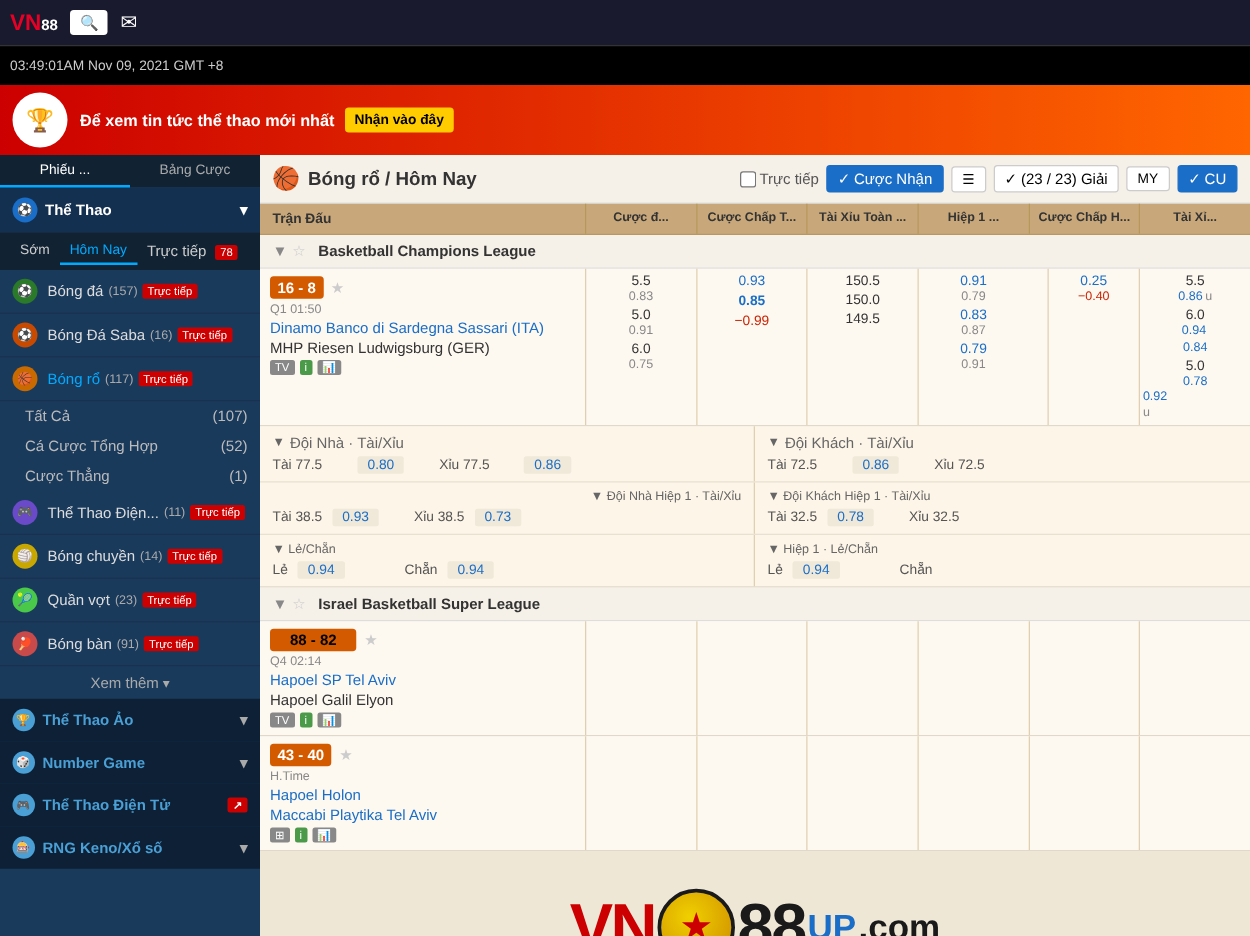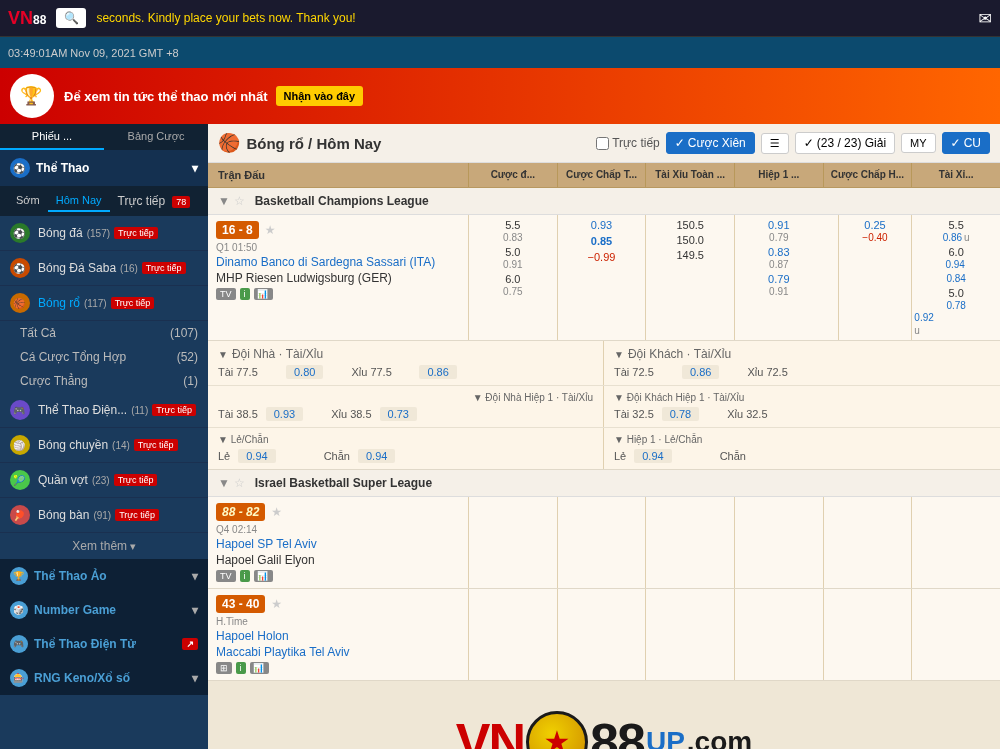--- a/index.html
+++ b/index.html
@@ -7,21 +7,21 @@
 
     
     .top-bar { background: #1a1a2e; display: flex; align-items: center; padding: 4px 8px; height: 36px; }
     .logo { color: #e60026; font-weight: bold; font-size: 18px; margin-right: 10px; }
     .logo span { color: #fff; }
     .top-bar-search { background: #fff; border-radius: 3px; padding: 3px 8px; display: flex; align-items: center; margin-right: 10px; width: 30px; justify-content: center; }
     .top-bar-msg { color: #ffd700; font-size: 12px; flex: 1; }
     .top-bar-mail { color: #fff; font-size: 16px; }
 
     
-    .header-bar { background: #0c4a6e; display: flex; align-items: center; padding: 4px 8px; height: 32px; border-top: 1px solid #333; }
+    .header-bar { background: #000000; display: flex; align-items: center; padding: 4px 8px; height: 32px; border-top: 1px solid #333; }
     .time-display { color: #ccc; font-size: 11px; }
 
     
     .promo-bar { background: linear-gradient(to right, #cc0000, #ff6600); height: 56px; display: flex; align-items: center; padding: 0 10px; }
     .promo-text { color: #fff; font-size: 13px; font-weight: bold; }
     .promo-btn { background: #ffcc00; color: #000; font-weight: bold; font-size: 11px; padding: 4px 8px; border-radius: 3px; margin-left: 8px; cursor: pointer; }
 
     
     .main-layout { display: flex; }
 
@@ -57,21 +57,20 @@
     .league-header { background: #f5f0e8; display: flex; align-items: center; padding: 6px 10px; border-bottom: 1px solid #ddd; cursor: pointer; }
     .league-name { font-weight: bold; color: #333; font-size: 12px; margin-left: 6px; }
     .star-icon { color: #ccc; margin-right: 4px; cursor: pointer; }
   </style>
 </head>
 <body>
 
 <div class="top-bar">
   <div class="logo">VN<span>88</span></div>
   <div class="top-bar-search">🔍</div>
-  <div class="top-bar-msg">seconds. Kindly place your bets now. Thank you!</div>
   <div class="top-bar-mail">✉</div>
 </div>
 
 <div class="header-bar">
   <div class="time-display">03:49:01AM Nov 09, 2021 GMT +8</div>
 </div>
 
 <div class="promo-bar">
   <div style="width:44px;height:44px;background:#fff;border-radius:50%;display:flex;align-items:center;justify-content:center;margin-right:10px;font-size:18px;">🏆</div>
   <div class="promo-text">Để xem tin tức thể thao mới nhất</div>
@@ -188,21 +187,21 @@
     <div class="content-header">
       <span style="font-size:18px;margin-right:6px;">🏀</span>
       <span class="content-title">Bóng rổ / Hôm Nay</span>
       <div class="content-controls">
         <label style="display:flex;align-items:center;gap:3px;color:#555;font-size:11px;">
           <input type="checkbox" style="">
           <span>Trực tiếp</span>
         </label>
         <div class="ctrl-btn active">
           <span>✓</span>
-          <span>Cược Xiên</span>
+          <span>Cược Nhận</span>
         </div>
         <div class="ctrl-btn">☰</div>
         <div class="ctrl-btn">
           <span>✓</span>
           <span>(23 / 23) Giải</span>
         </div>
         <div class="ctrl-btn">MY</div>
         <div class="ctrl-btn active">
           <span>✓</span>
           <span>CU</span>
@@ -377,21 +376,21 @@
 
     <div class="league-header">
       <span style="color:#888;margin-right:4px;">▼</span>
       <span class="star-icon">☆</span>
       <span class="league-name">Israel Basketball Super League</span>
     </div>
 
     <div style="display:grid;grid-template-columns:260px 1fr;border-bottom:1px solid #e0d8c8;background:#fdf8f0;">
       <div style="padding:6px 8px;">
         <div style="display:flex;align-items:center;gap:6px;margin-bottom:3px;">
-          <div style="background:#d45a00;color:#fef9c3;font-weight:bold;font-size:12px;padding:2px 6px;border-radius:3px;font-style:italic;">88 - 82</div>
+          <div style="background:#d45a00;color:#000000;font-weight:bold;font-size:12px;padding:2px 16px;border-radius:3px;">88 - 82</div>
           <span class="star-icon">★</span>
         </div>
         <div style="color:#888;font-size:10px;margin-bottom:2px;">Q4 02:14</div>
         <div style="color:#1a6ec7;font-size:12px;cursor:pointer;margin-bottom:2px;">Hapoel SP Tel Aviv</div>
         <div style="color:#333;font-size:12px;margin-bottom:3px;">Hapoel Galil Elyon</div>
         <div style="display:flex;gap:4px;">
           <span style="background:#888;color:#fff;font-size:9px;padding:1px 4px;border-radius:2px;cursor:pointer;">TV</span>
           <span style="background:#4a9a4a;color:#fff;font-size:9px;padding:1px 4px;border-radius:2px;cursor:pointer;">i</span>
           <span style="background:#888;color:#fff;font-size:9px;padding:1px 4px;border-radius:2px;cursor:pointer;">📊</span>
         </div>

